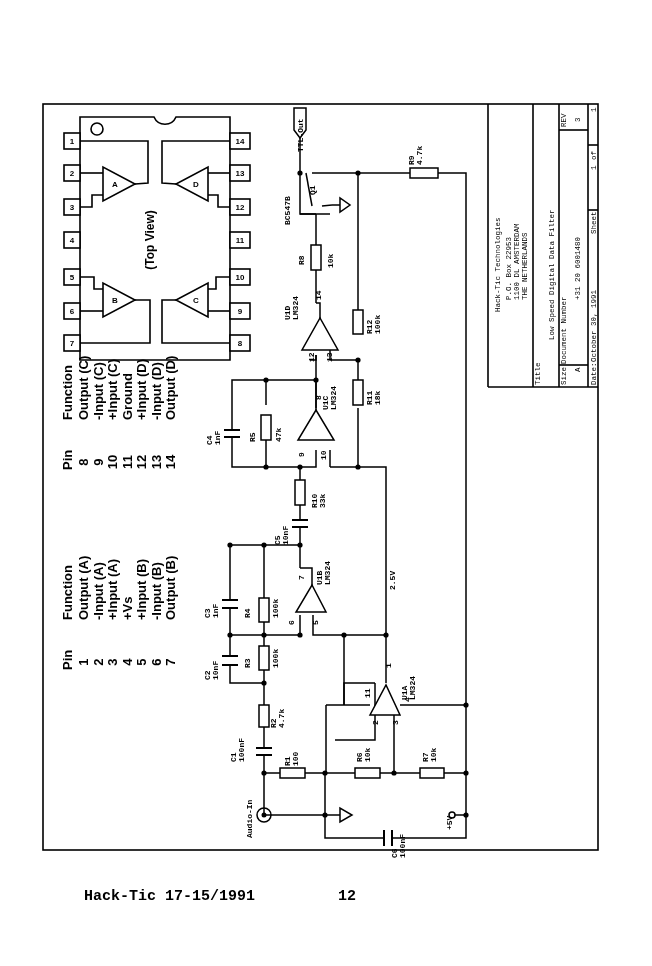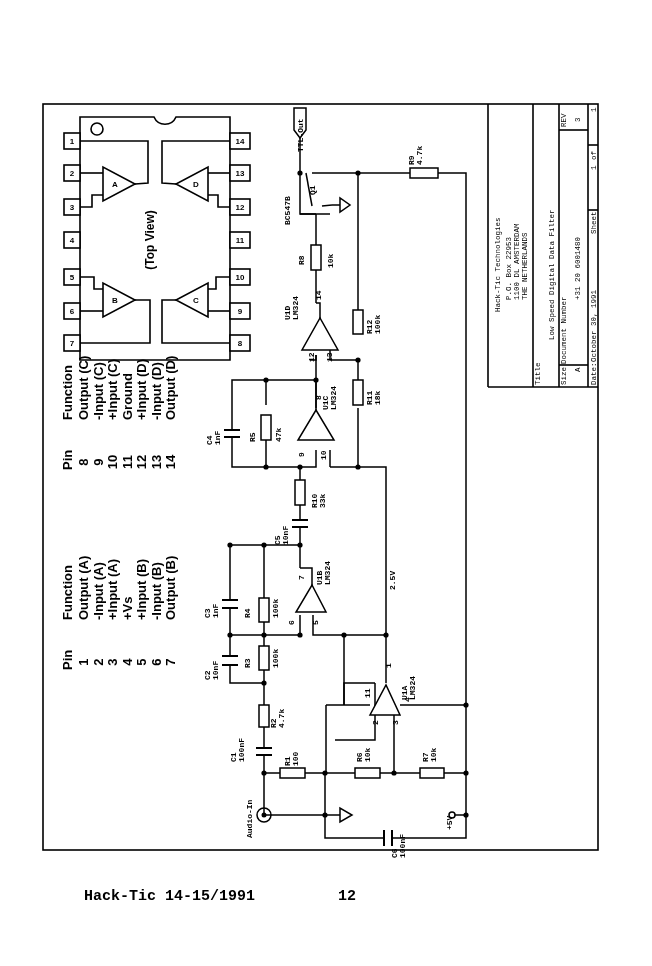--- a/index.html
+++ b/index.html
@@ -360,14 +360,14 @@
     <text transform="translate(580 122) rotate(-90)">3</text>
     <text transform="translate(596 385) rotate(-90)">Date:</text>
     <text transform="translate(596 362) rotate(-90)">October 30, 1991</text>
     <text transform="translate(596 234) rotate(-90)">Sheet</text>
     <text transform="translate(596 170) rotate(-90)">1</text>
     <text transform="translate(596 160) rotate(-90)">of</text>
     <text transform="translate(596 112) rotate(-90)">1</text>
   </g>
 </svg>
 
-<div class="footer" style="left:84px;">Hack-Tic 14-15/1991</div>
+<div class="footer" style="left:84px;">Hack-Tic 17-15/1991</div>
 <div class="footer" style="left:338px;">12</div>
 
 </body></html>

